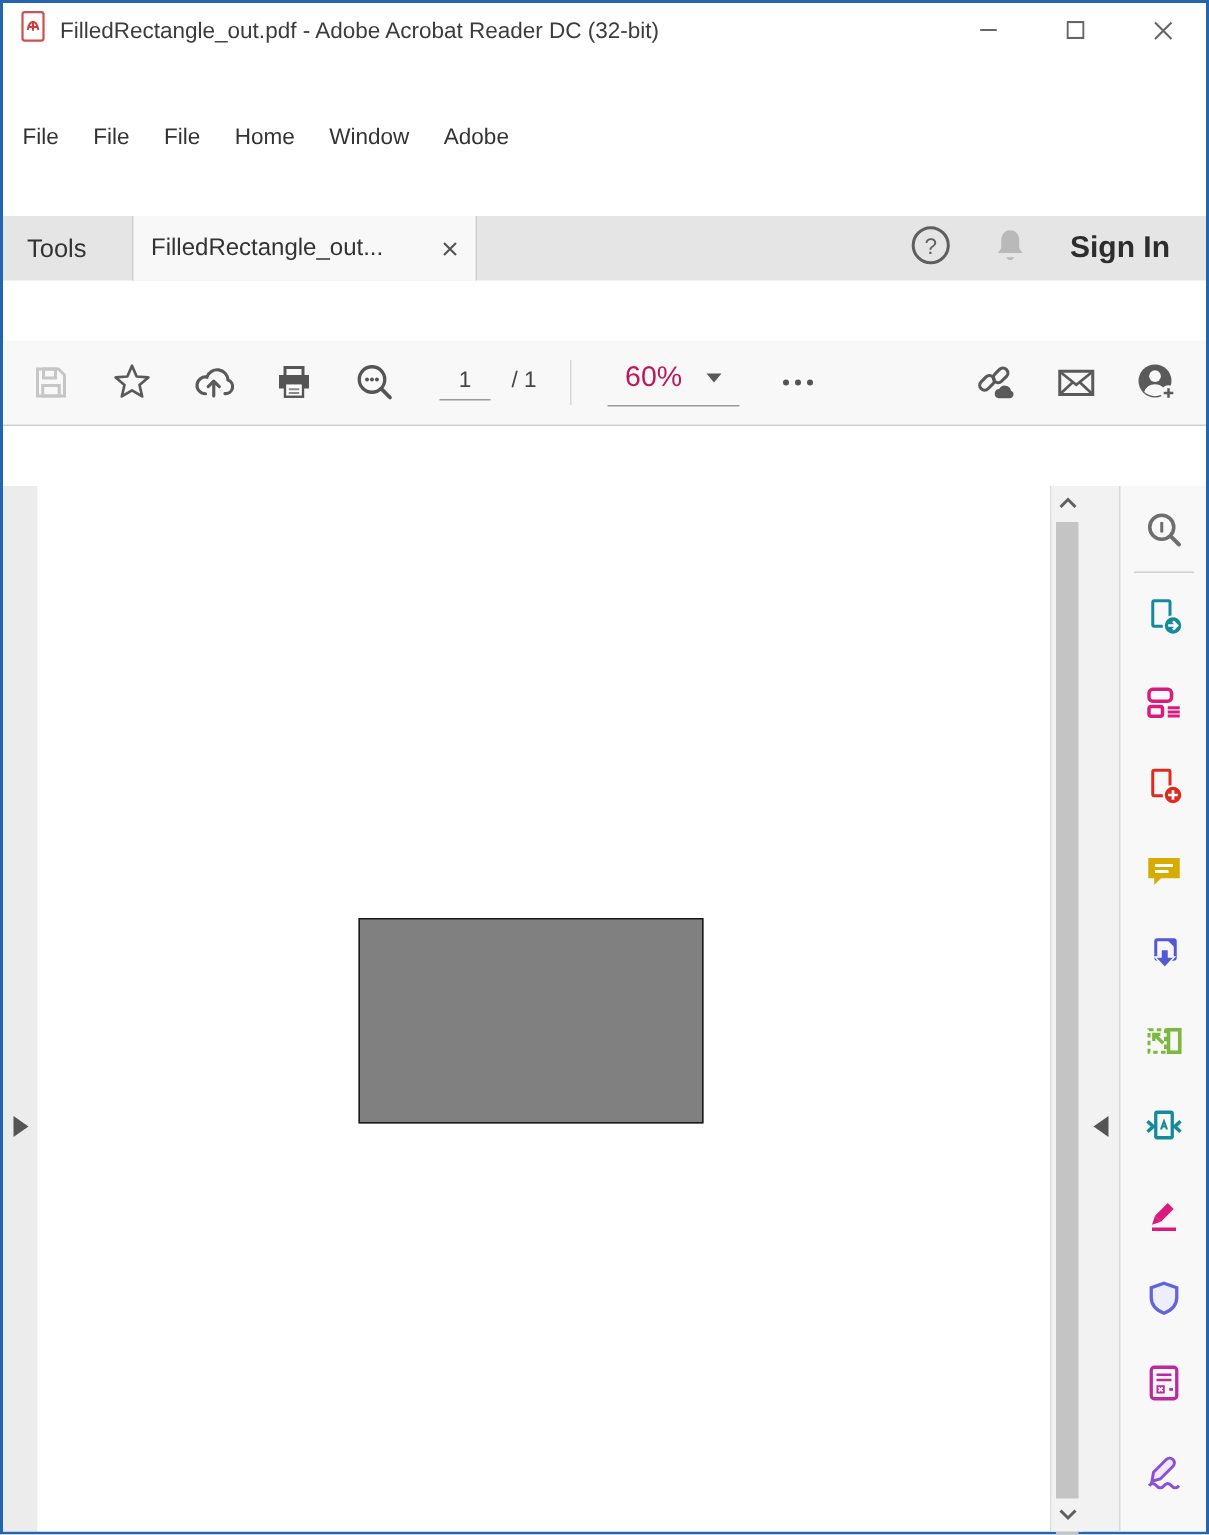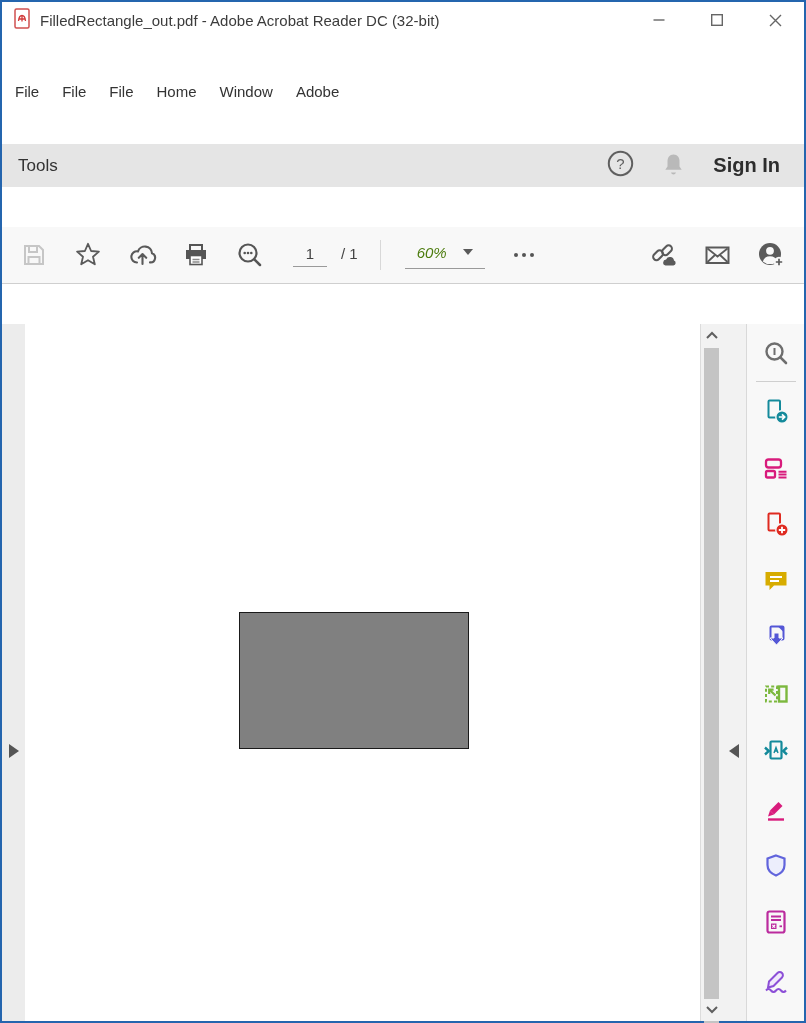--- a/index.html
+++ b/index.html
@@ -43,21 +43,21 @@
   .tb-btn { width:30px; height:30px; margin-left:24px; display:flex; align-items:center; justify-content:center; }
   .tb-btn.first { margin-left:17px; }
   .page-box { display:flex; align-items:baseline; margin-left:28px; }
   .page-input {
     width:34px; border:none; border-bottom:1px solid #9a9a9a; background:transparent;
     font-family:"Liberation Sans", sans-serif; font-size:15px; color:#444; text-align:center; outline:none; padding:2px 0 4px;
   }
   .page-total { font-size:15px; color:#444; margin-left:14px; }
   .tb-divider { width:1px; height:30px; background:#d8d8d8; margin-left:22px; }
   .zoom-box { display:flex; align-items:center; margin-left:24px; border-bottom:1px solid #9a9a9a; padding:2px 12px 7px; }
-  .zoom-text { font-size:15px; color:#4d7c0f;font-style:italic; }
+  .zoom-text { font-size:19px; color:#be185d; }
   .caret-down { width:0; height:0; border-left:5px solid transparent; border-right:5px solid transparent; border-top:6px solid #5a5a5a; margin-left:16px; }
   .tb-right { margin-left:auto; display:flex; align-items:center; padding-right:18px; }
   .tb-right .tb-btn { margin-left:24px; }
   
   .main { flex:1; display:flex; min-height:0; position:relative; }
   .nav-strip { flex:0 0 23px; background:#ececec; position:relative; }
   .nav-expand {
     position:absolute; left:7px; top:420px; width:0; height:0;
     border-top:7px solid transparent; border-bottom:7px solid transparent; border-left:10px solid #555;
   }
@@ -112,20 +112,28 @@
     <span class="menu-item">File</span>
     <span class="menu-item">File</span>
     <span class="menu-item">File</span>
     <span class="menu-item">Home</span>
     <span class="menu-item">Window</span>
     <span class="menu-item">Adobe</span>
   </div>
 
   <div class="tabbar">
     <div class="tab-static">Tools</div>
+    <div class="doc-tab">
+      <span class="doc-tab-label">FilledRectangle_out...</span>
+      <span class="tab-close">
+        <svg width="10" height="10" viewBox="0 0 10 10">
+            <path d="M1 1l8 8M9 1L1 9" stroke="#555" stroke-width="1.5"></path>
+          </svg>
+      </span>
+    </div>
     <div class="tabbar-right">
       <span class="help-wrap">
         <svg width="27" height="27" viewBox="0 0 27 27">
           <circle cx="13.5" cy="13.5" r="11.7" fill="none" stroke="#5f5f5f" stroke-width="2"></circle>
           <text x="13.5" y="19" font-size="15" font-family="Liberation Sans, sans-serif" fill="#5f5f5f" text-anchor="middle">?</text>
         </svg>
       </span>
       <span>
         <svg width="23" height="24" viewBox="0 0 23 24">
           <path d="M11.5 2.5c-4 0-6 3.2-6 7v5l-2.2 3.2h16.4L17.5 14.5v-5c0-3.8-2-7-6-7z" fill="#b9b9b9"></path>

